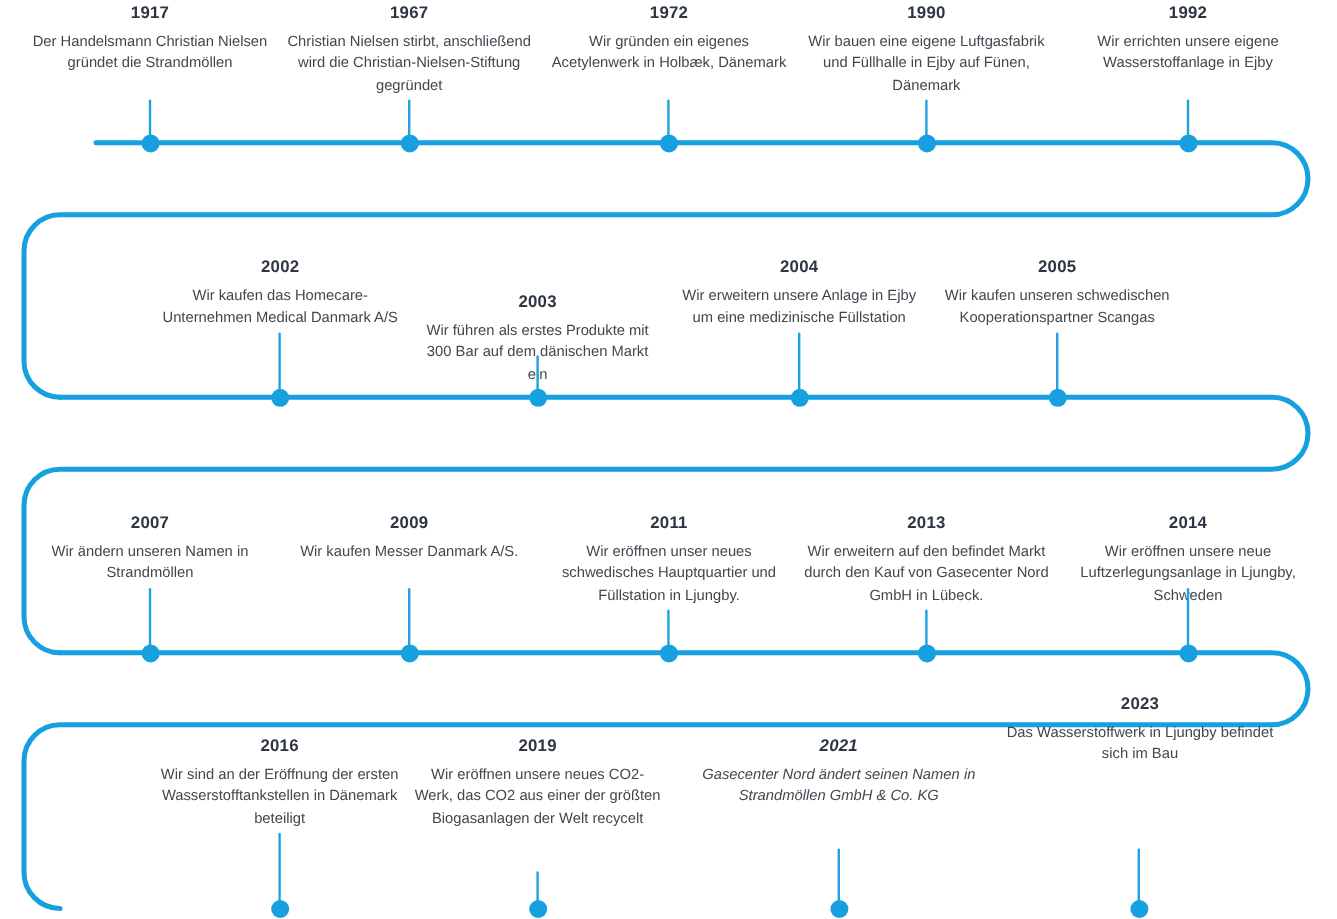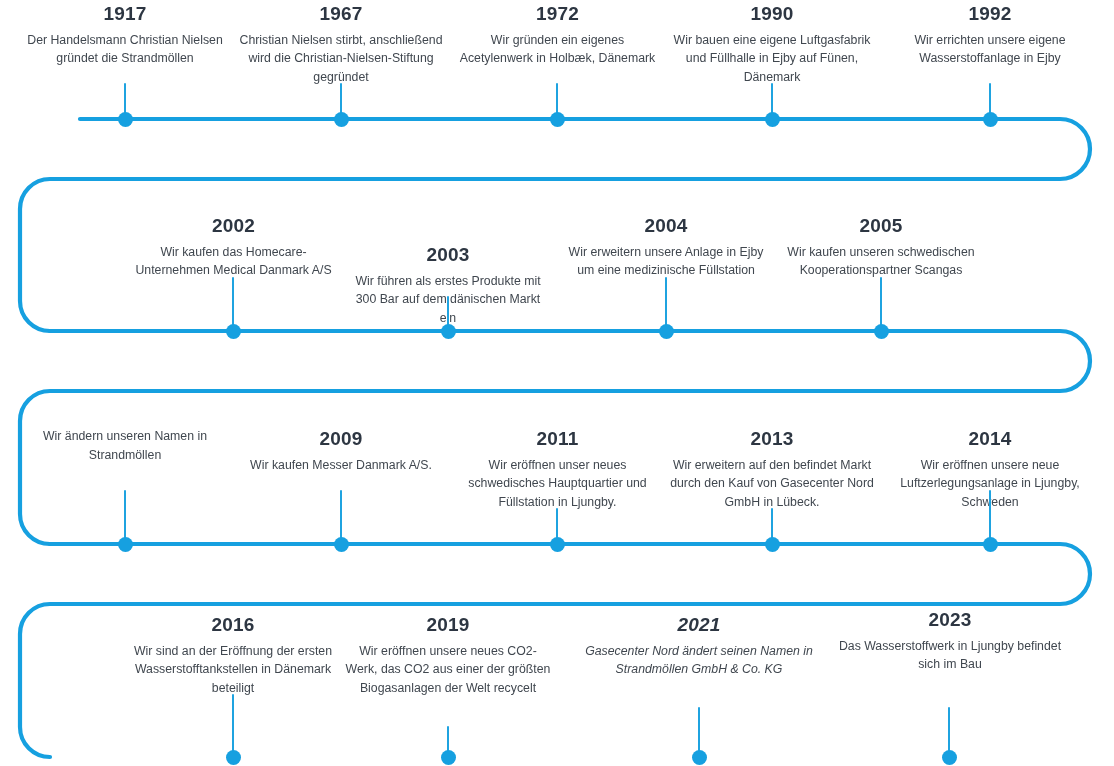--- a/index.html
+++ b/index.html
@@ -31,21 +31,21 @@
     pointer-events: none;
   }
 
   
   .event {
     position: absolute;
     text-align: center;
     box-sizing: border-box;
   }
   .event-year {
-    font-size: 19px;
+    font-size: 14px;
     font-weight: bold;
     letter-spacing: 0.2px;
     color: #2d3642;
     line-height: 1.25;
     margin: 0 0 5px 0;
     white-space: nowrap;
   }
   .event-desc {
     font-size: 12.3px;
     font-weight: normal;
@@ -151,20 +151,21 @@
   <div class="dot" style="left:658.5px; top:323.5px;"></div>
 
   <div class="event" style="left:780px; top:214px; width:202px;">
     <div class="event-year">2005</div>
     <div class="event-desc">Wir kaufen unseren schwedischen Kooperationspartner Scangas</div>
   </div>
   <div class="stem" style="left:879.7px; top:277px; height:54px;"></div>
   <div class="dot" style="left:873.5px; top:323.5px;"></div>
 
   <div class="event" style="left:25px; top:427px; width:200px;">
+    <div class="event-year">2007</div>
     <div class="event-desc">Wir ändern unseren Namen in Strandmöllen</div>
   </div>
   <div class="stem" style="left:123.7px; top:490px; height:54px;"></div>
   <div class="dot" style="left:117.5px; top:536.5px;"></div>
 
   <div class="event" style="left:236px; top:427px; width:210px;">
     <div class="event-year">2009</div>
     <div class="event-desc">Wir kaufen Messer Danmark A/S.</div>
   </div>
   <div class="stem" style="left:339.7px; top:490px; height:54px;"></div>
@@ -205,20 +206,20 @@
   <div class="stem" style="left:446.7px; top:726px; height:31px;"></div>
   <div class="dot" style="left:440.5px; top:749.5px;"></div>
 
   <div class="event" style="left:578px; top:613px; width:242px;font-style:italic;">
     <div class="event-year">2021</div>
     <div class="event-desc">Gasecenter Nord ändert seinen Namen in Strandmöllen GmbH &amp; Co. KG</div>
   </div>
   <div class="stem" style="left:697.7px; top:707px; height:50px;"></div>
   <div class="dot" style="left:691.5px; top:749.5px;"></div>
 
-  <div class="event" style="left:831px; top:608px; width:238px;">
+  <div class="event" style="left:831px; top:578px; width:238px;">
     <div class="event-year">2023</div>
     <div class="event-desc">Das Wasserstoffwerk in Ljungby befindet sich im Bau</div>
   </div>
   <div class="stem" style="left:947.7px; top:707px; height:50px;"></div>
   <div class="dot" style="left:941.5px; top:749.5px;"></div>
 
 </div>
 
 </body></html>

